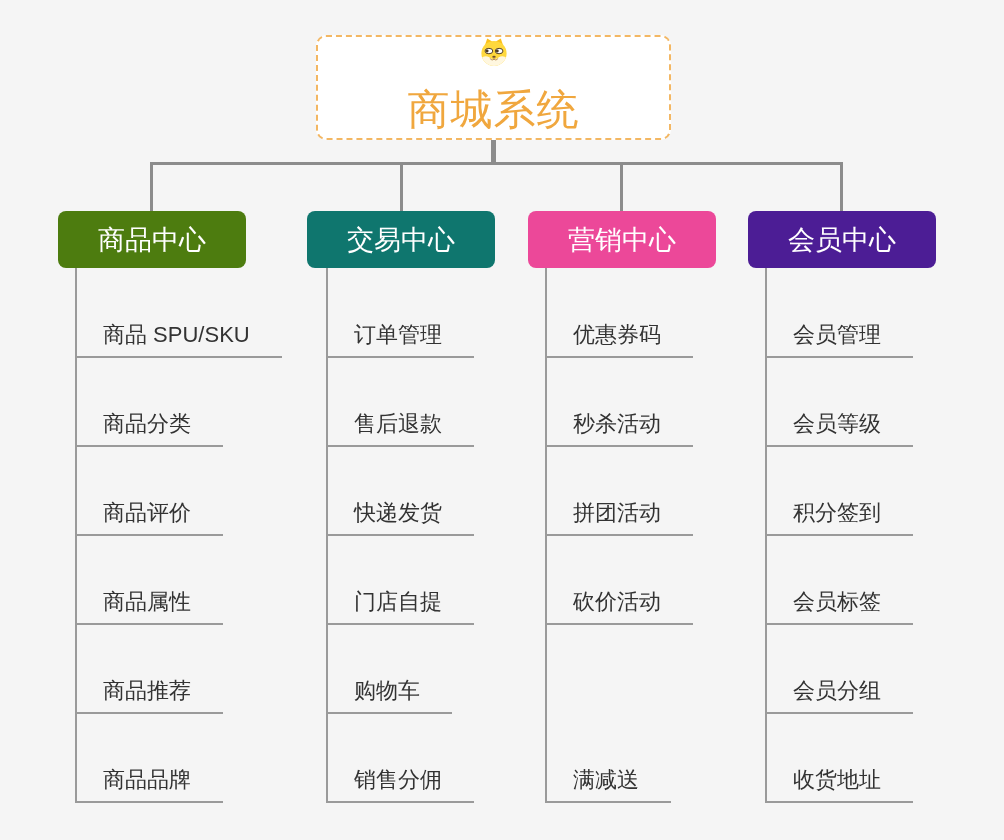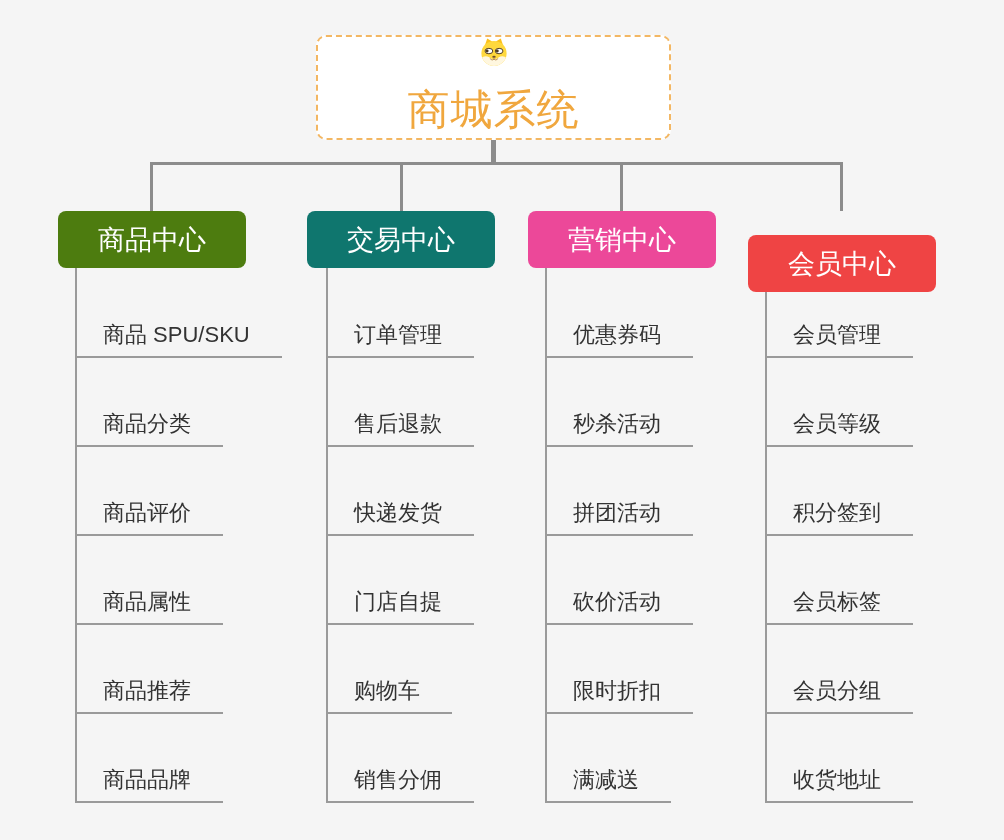--- a/index.html
+++ b/index.html
@@ -101,41 +101,40 @@
       <circle cx="38.8" cy="29" r="3" fill="#4C3A20"></circle>
       <ellipse cx="32" cy="41" rx="3.4" ry="2.5" fill="#6E4F2A"></ellipse>
       <path d="M32,42 L32,46 M24,45 Q28,50 32,46 Q36,50 40,45" stroke="#B98E57" stroke-width="2" fill="none" stroke-linecap="round"></path>
     </svg>
     <span class="root-title" style="color: rgb(240, 167, 62);">商城系统</span>
   </div>
 
   <div class="branch b0" style="background-color: #4d7c0f;">商品中心</div>
   <div class="branch b1" style="background-color: #0f766e;">交易中心</div>
   <div class="branch b2" style="background-color: #ec4899; text-align: right;">营销中心</div>
-  <div class="branch b3" style="background-color: #ef4444; margin-top: 24px;">会员中心</div>
+  <div class="branch b3" style="background-color: #4c1d95;">会员中心</div>
 
   <div class="leaf c0 r0">商品 SPU/SKU</div>
   <div class="leaf c0 r1">商品分类</div>
   <div class="leaf c0 r3">商品属性</div>
   <div class="leaf c0 r2">商品评价</div>
   <div class="leaf c0 r4">商品推荐</div>
   <div class="leaf c0 r5">商品品牌</div>
 
   <div class="leaf c1 r0">订单管理</div>
   <div class="leaf c1 r1">售后退款</div>
   <div class="leaf c1 r2">快递发货</div>
   <div class="leaf c1 r3">门店自提</div>
   <div class="leaf c1 r4">购物车</div>
   <div class="leaf c1 r5">销售分佣</div>
 
   <div class="leaf c2 r0">优惠券码</div>
   <div class="leaf c2 r1">秒杀活动</div>
   <div class="leaf c2 r2">拼团活动</div>
   <div class="leaf c2 r3">砍价活动</div>
-  <div class="leaf c2 r4">限时折扣</div>
   <div class="leaf c2 r5">满减送</div>
 
   <div class="leaf c3 r0">会员管理</div>
   <div class="leaf c3 r1">会员等级</div>
   <div class="leaf c3 r2">积分签到</div>
   <div class="leaf c3 r3">会员标签</div>
   <div class="leaf c3 r4">会员分组</div>
   <div class="leaf c3 r5">收货地址</div>
 
 </div>

